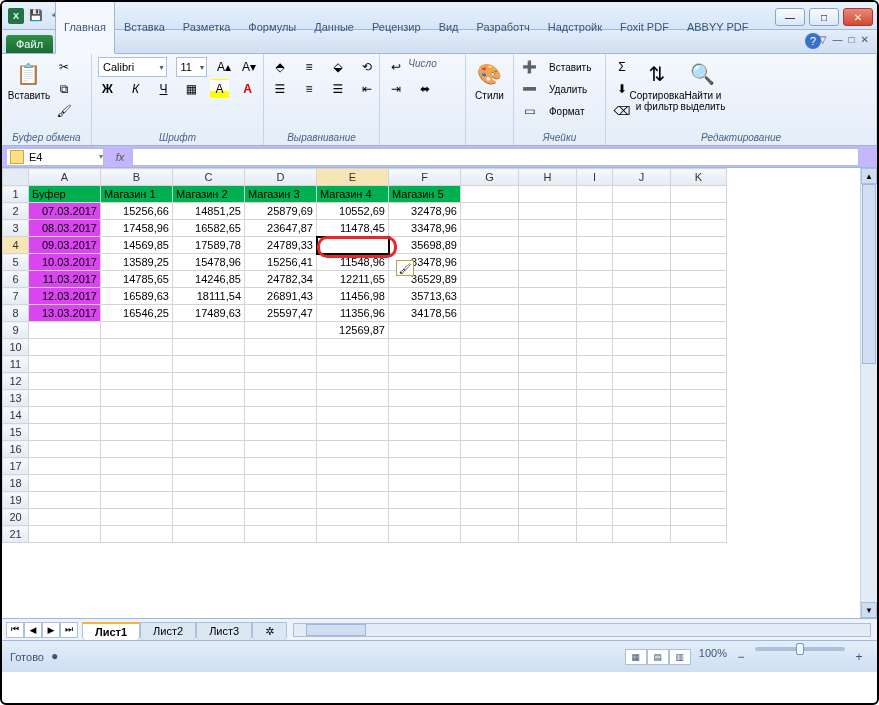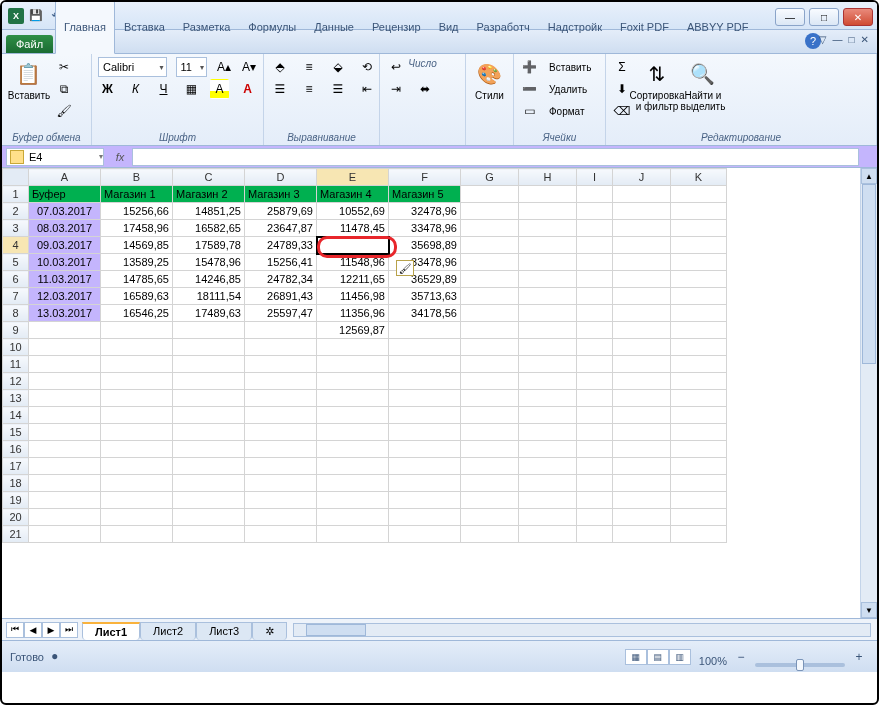--- a/index.html
+++ b/index.html
@@ -37,39 +37,39 @@
 .fxinput { flex: 1; height: 18px; border: 1px solid #aac0dd; background: #fff; margin-right: 18px; }
 .gridwrap { position: relative; height: 450px; overflow: hidden; background: #fff; }
 .grid { border-collapse: collapse; table-layout: fixed; font-size: 11px; }
 .grid th, .grid td { border: 1px solid #d4d4d4; height: 17px; padding: 0 3px; overflow: hidden; white-space: nowrap; }
 .grid th { background: linear-gradient(#f6f9fd,#e3ebf5); font-weight: normal; color: #333; text-align: center; }
 .grid th.corner { width: 26px; background: #e3ebf5; }
 .grid th.rowh { width: 26px; text-align: center; }
 .grid td { text-align: right; }
 .grid td.txt { text-align: left; }
 .grid td.hdrcell { background: #00b050; color: #000; text-align: left; font-weight: normal; }
-.grid td.datecell { background: #c4b5fd; text-align: center; }
+.grid td.datecell { background: #d946ef; text-align: right; }
 .grid th.csel { background: #f7e6b3; }
 .grid th.rsel { background: #f7e6b3; }
 .selcell { outline: 2px solid #000; outline-offset: -1px; background: #fff !important; }
 .redring { position: absolute; border: 3px solid #e8262b; border-radius: 10px; pointer-events: none; }
 .smarttag { position: absolute; width: 18px; height: 16px; border: 1px solid #b8a24a; background: #fff; font-size: 10px; display: flex; align-items: center; justify-content: center; cursor: pointer; }
 .sheetbar { height: 22px; background: #eef3fa; border-top: 1px solid #9fb8d9; display: flex; align-items: center; font-size: 11px; }
 .shnav { display: flex; gap: 0; margin: 0 4px; }
 .shnav .nv { width: 18px; height: 16px; border: 1px solid #aac0dd; background: #fff; display: flex; align-items: center; justify-content: center; font-size: 9px; cursor: pointer; }
 .shtab { padding: 2px 12px; background: #fff; border: 1px solid #aac0dd; border-bottom: none; border-radius: 0 0 4px 4px; margin-top: 2px; cursor: pointer; font-size: 11px; }
 .shtab.active { background: #fff; font-weight: bold; border-top: 2px solid #f9b23c; }
 .shtab.inactive { background: #dce7f4; }
 .hscroll { flex: 1; margin: 0 6px; height: 14px; background: #e3ebf5; border: 1px solid #aac0dd; position: relative; }
 .hscroll .thumb { position: absolute; left: 12px; width: 60px; top: 0; bottom: 0; background: #cfdef1; border: 1px solid #9fb8d9; }
 .statusbar { height: 32px; background: linear-gradient(#e4edf9,#cfdef1); display: flex; align-items: center; font-size: 11px; color: #3b5578; padding: 0 8px; border-top: 1px solid #9fb8d9; }
 .statusbar .spacer { flex: 1; }
 .viewbtns { display: flex; gap: 0; }
 .viewbtns .vb { width: 22px; height: 16px; border: 1px solid #aac0dd; background: #fff; cursor: pointer; display: flex; align-items: center; justify-content: center; font-size: 9px; }
-.zoom { display: flex; align-items: flex-end; gap: 4px; margin-left: 8px; }
+.zoom { display: flex; align-items: flex-start; gap: 4px; margin-left: 8px; }
 .zslider { width: 90px; height: 4px; background: #aac0dd; position: relative; border-radius: 2px; }
 .zslider .zt { position: absolute; left: 50%; top: -4px; width: 8px; height: 12px; background: #f4f8fd; border: 1px solid #7a94b8; border-radius: 2px; transform: translateX(-50%); }
 .vscroll { position: absolute; right: 0; top: 0; bottom: 0; width: 17px; background: #e3ebf5; border-left: 1px solid #c4d4e9; }
 .vscroll .arr { height: 16px; background: #cfdef1; border: 1px solid #aac0dd; display: flex; align-items: center; justify-content: center; font-size: 8px; cursor: pointer; }
 .vscroll .track { position: absolute; top: 16px; bottom: 16px; left: 0; right: 0; }
 .vscroll .thumb { position: absolute; top: 0; height: 180px; left: 1px; right: 1px; background: #cfdef1; border: 1px solid #9fb8d9; }
 </style>
 </head>
 <body>
 

